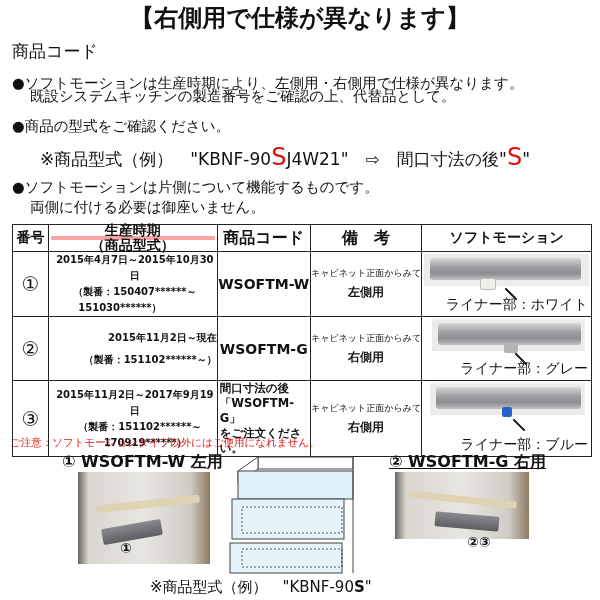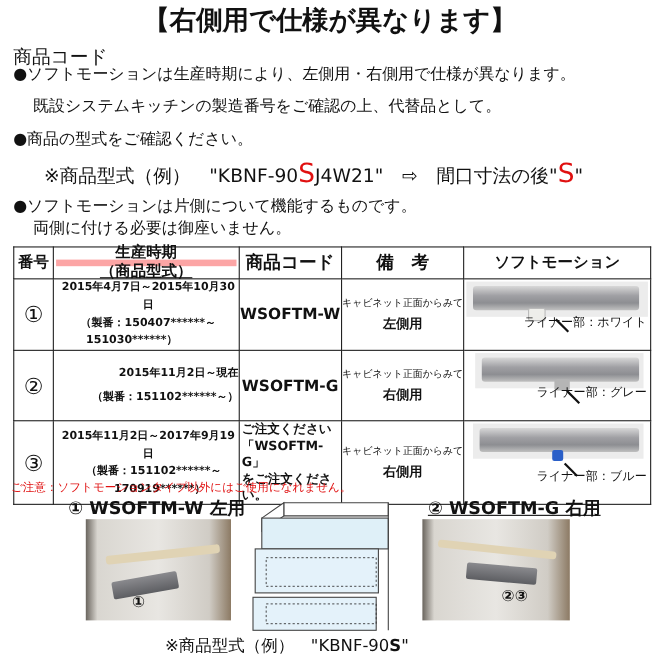--- a/index.html
+++ b/index.html
@@ -10,50 +10,50 @@
   .procedure { left:12px; top:40px; font-size:17px; }
   .line { left:12px; font-size:14.5px; white-space:nowrap; }
   .indent { left:30px; }
   .example { left:40px; top:143px; font-size:17px; white-space:nowrap; }
   .red { color:#e01010; font-size:24px; }
   table.main { position:absolute; left:12px; top:224px; width:580px; border-collapse:collapse; }
   table.main td, table.main th { border:1px solid #222; padding:0; text-align:center; vertical-align:middle; }
   th.h { font-size:14px; font-weight:bold; height:24px;margin-left:36px; }
   th.hbig { font-size:16px; }
   .period-head { font-size:11px; font-weight:bold; line-height:11px; }
-  .period-head span { display:block; border-bottom:6px solid #fca5a5; margin:0 2px; }
+  .period-head span { display:block; border-bottom:4px solid #fca5a5; margin:0 2px; }
   .num { font-size:20px; }
   .period { font-size:10px; font-weight:bold; line-height:16px; text-align:left; padding-left:4px !important; }
   .code { font-size:14px; font-weight:bold; }
   .code-small { font-size:11.5px; font-weight:bold; text-align:left !important; line-height:15px; padding-left:2px !important; }
   .remarks { font-size:9px; }
   .remarks b { display:block; font-size:12px; margin-top:4px; }
   .sm-cell { position:relative; }
   .rail { position:absolute; left:8px; right:10px; top:6px; height:22px; background:linear-gradient(#d8d8d8,#a0a0a4 40%,#8d8e92 70%,#c0c0c0); border-radius:3px; }
   .rail-bg { position:absolute; left:2px; right:2px; top:2px; height:32px; background:#ececec; }
-  .liner-label { position:absolute; right:3px; bottom:18px; font-size:11px; }
+  .liner-label { position:absolute; right:3px; bottom:2px; font-size:14px; }
   .arrow { position:absolute; width:2px; height:16px; background:#111; transform:rotate(-45deg); }
   .tab-liner { position:absolute; top:26px; width:14px; height:10px; border-radius:2px; }
   .caution { left:10px; top:436px; font-size:10.5px; color:#e01010; }
   .photo-title { font-size:16px; font-weight:bold; white-space:nowrap; }
   .photo { background:linear-gradient(90deg,#6a655e 0%,#d9d6d0 8%,#e8e6e2 50%,#d0ccc5 85%,#8c7a64 100%); }
   .photo .mech { position:absolute; background:linear-gradient(#8a8a8e,#5d5e62); border-radius:2px; }
   .photo .bracket { position:absolute; background:#e0d3b4; border-radius:3px; }
   .photo-num { position:absolute; font-size:14px; font-weight:bold; }
   .cab { left:228px; top:455px; width:135px; height:120px; }
   .caption { left:150px; top:578px; font-size:15px; white-space:nowrap; }
 </style>
 </head>
 <body>
 
 <div class="abs title">【右側用で仕様が異なります】</div>
 
 <div class="abs procedure">商品コード</div>
 
-<div class="abs line" style="top:58px;">●ソフトモーションは生産時期により、左側用・右側用で仕様が異なります。</div>
+<div class="abs line" style="top:74px;">●ソフトモーションは生産時期により、左側用・右側用で仕様が異なります。</div>
 <div class="abs line indent" style="top:87px;">既設システムキッチンの製造番号をご確認の上、代替品として。</div>
 
 <div class="abs line" style="top:117px;">●商品の型式をご確認ください。</div>
 
 <div class="abs example">
   <span>※商品型式（例）　"KBNF-90</span><span class="red">S</span><span>J4W21"　⇨　間口寸法の後"</span><span class="red">S</span><span>"</span>
 </div>
 
 <div class="abs line" style="top:178px;">●ソフトモーションは片側について機能するものです。</div>
 <div class="abs line indent" style="top:198px;">両側に付ける必要は御座いません。</div>
@@ -120,21 +120,21 @@
   </tr>
 
   <tr style="height:62px">
     <td class="num">③</td>
     <td class="period">
       <div>2015年11月2日～2017年9月19日</div>
       <div style="padding-left:10px;">（製番：151102******～</div>
       <div style="text-align:right;padding-right:30px;">170919******）</div>
     </td>
     <td class="code-small">
-      <div>ご注文ください</div>
+      <div>間口寸法の後</div>
       <div>「WSOFTM-G」</div>
       <div>をご注文ください。</div>
     </td>
     <td class="remarks">
       <span>キャビネット正面からみて</span>
       <b>右側用</b>
     </td>
     <td class="sm-cell">
       <div class="rail-bg" style="left:8px;right:6px;"></div>
       <div class="rail" style="left:14px;right:10px;"></div>
@@ -160,21 +160,21 @@
   <polygon points="10,16 30,2 30,14 10,28" fill="#fff" stroke="#444" stroke-width="1"></polygon>
   <rect x="10" y="16" width="115" height="28" fill="#dff0f8" stroke="#444" stroke-width="1"></rect>
   <rect x="4" y="44" width="112" height="40" fill="#e4f2fa" stroke="#444" stroke-width="1"></rect>
   <rect x="14" y="52" width="100" height="26" fill="none" stroke="#333" stroke-width="0.8" stroke-dasharray="2,2"></rect>
   <rect x="2" y="88" width="112" height="30" fill="#e4f2fa" stroke="#444" stroke-width="1"></rect>
   <rect x="14" y="94" width="100" height="18" fill="none" stroke="#333" stroke-width="0.8" stroke-dasharray="2,2"></rect>
   <line x1="125" y1="2" x2="125" y2="118" stroke="#444" stroke-width="1"></line>
 </svg>
 
 <div class="abs photo-title" style="left:389px;top:452px;text-decoration:underline;">② WSOFTM-G 右用</div>
-<div class="abs photo" style="left:384px;top:472px;width:134px;height:92px;">
+<div class="abs photo" style="left:395px;top:472px;width:134px;height:67px;">
   <div class="bracket" style="left:14px;top:24px;width:108px;height:7px;transform:rotate(6deg);"></div>
   <div class="mech" style="left:40px;top:42px;width:64px;height:15px;transform:rotate(5deg);"></div>
   <div class="photo-num" style="left:72px;top:62px;">②③</div>
 </div>
 
 <div class="abs caption">
   <span>※商品型式（例）　"KBNF-90</span><b>S</b><span>"</span>
 </div>
 
 </body></html>

